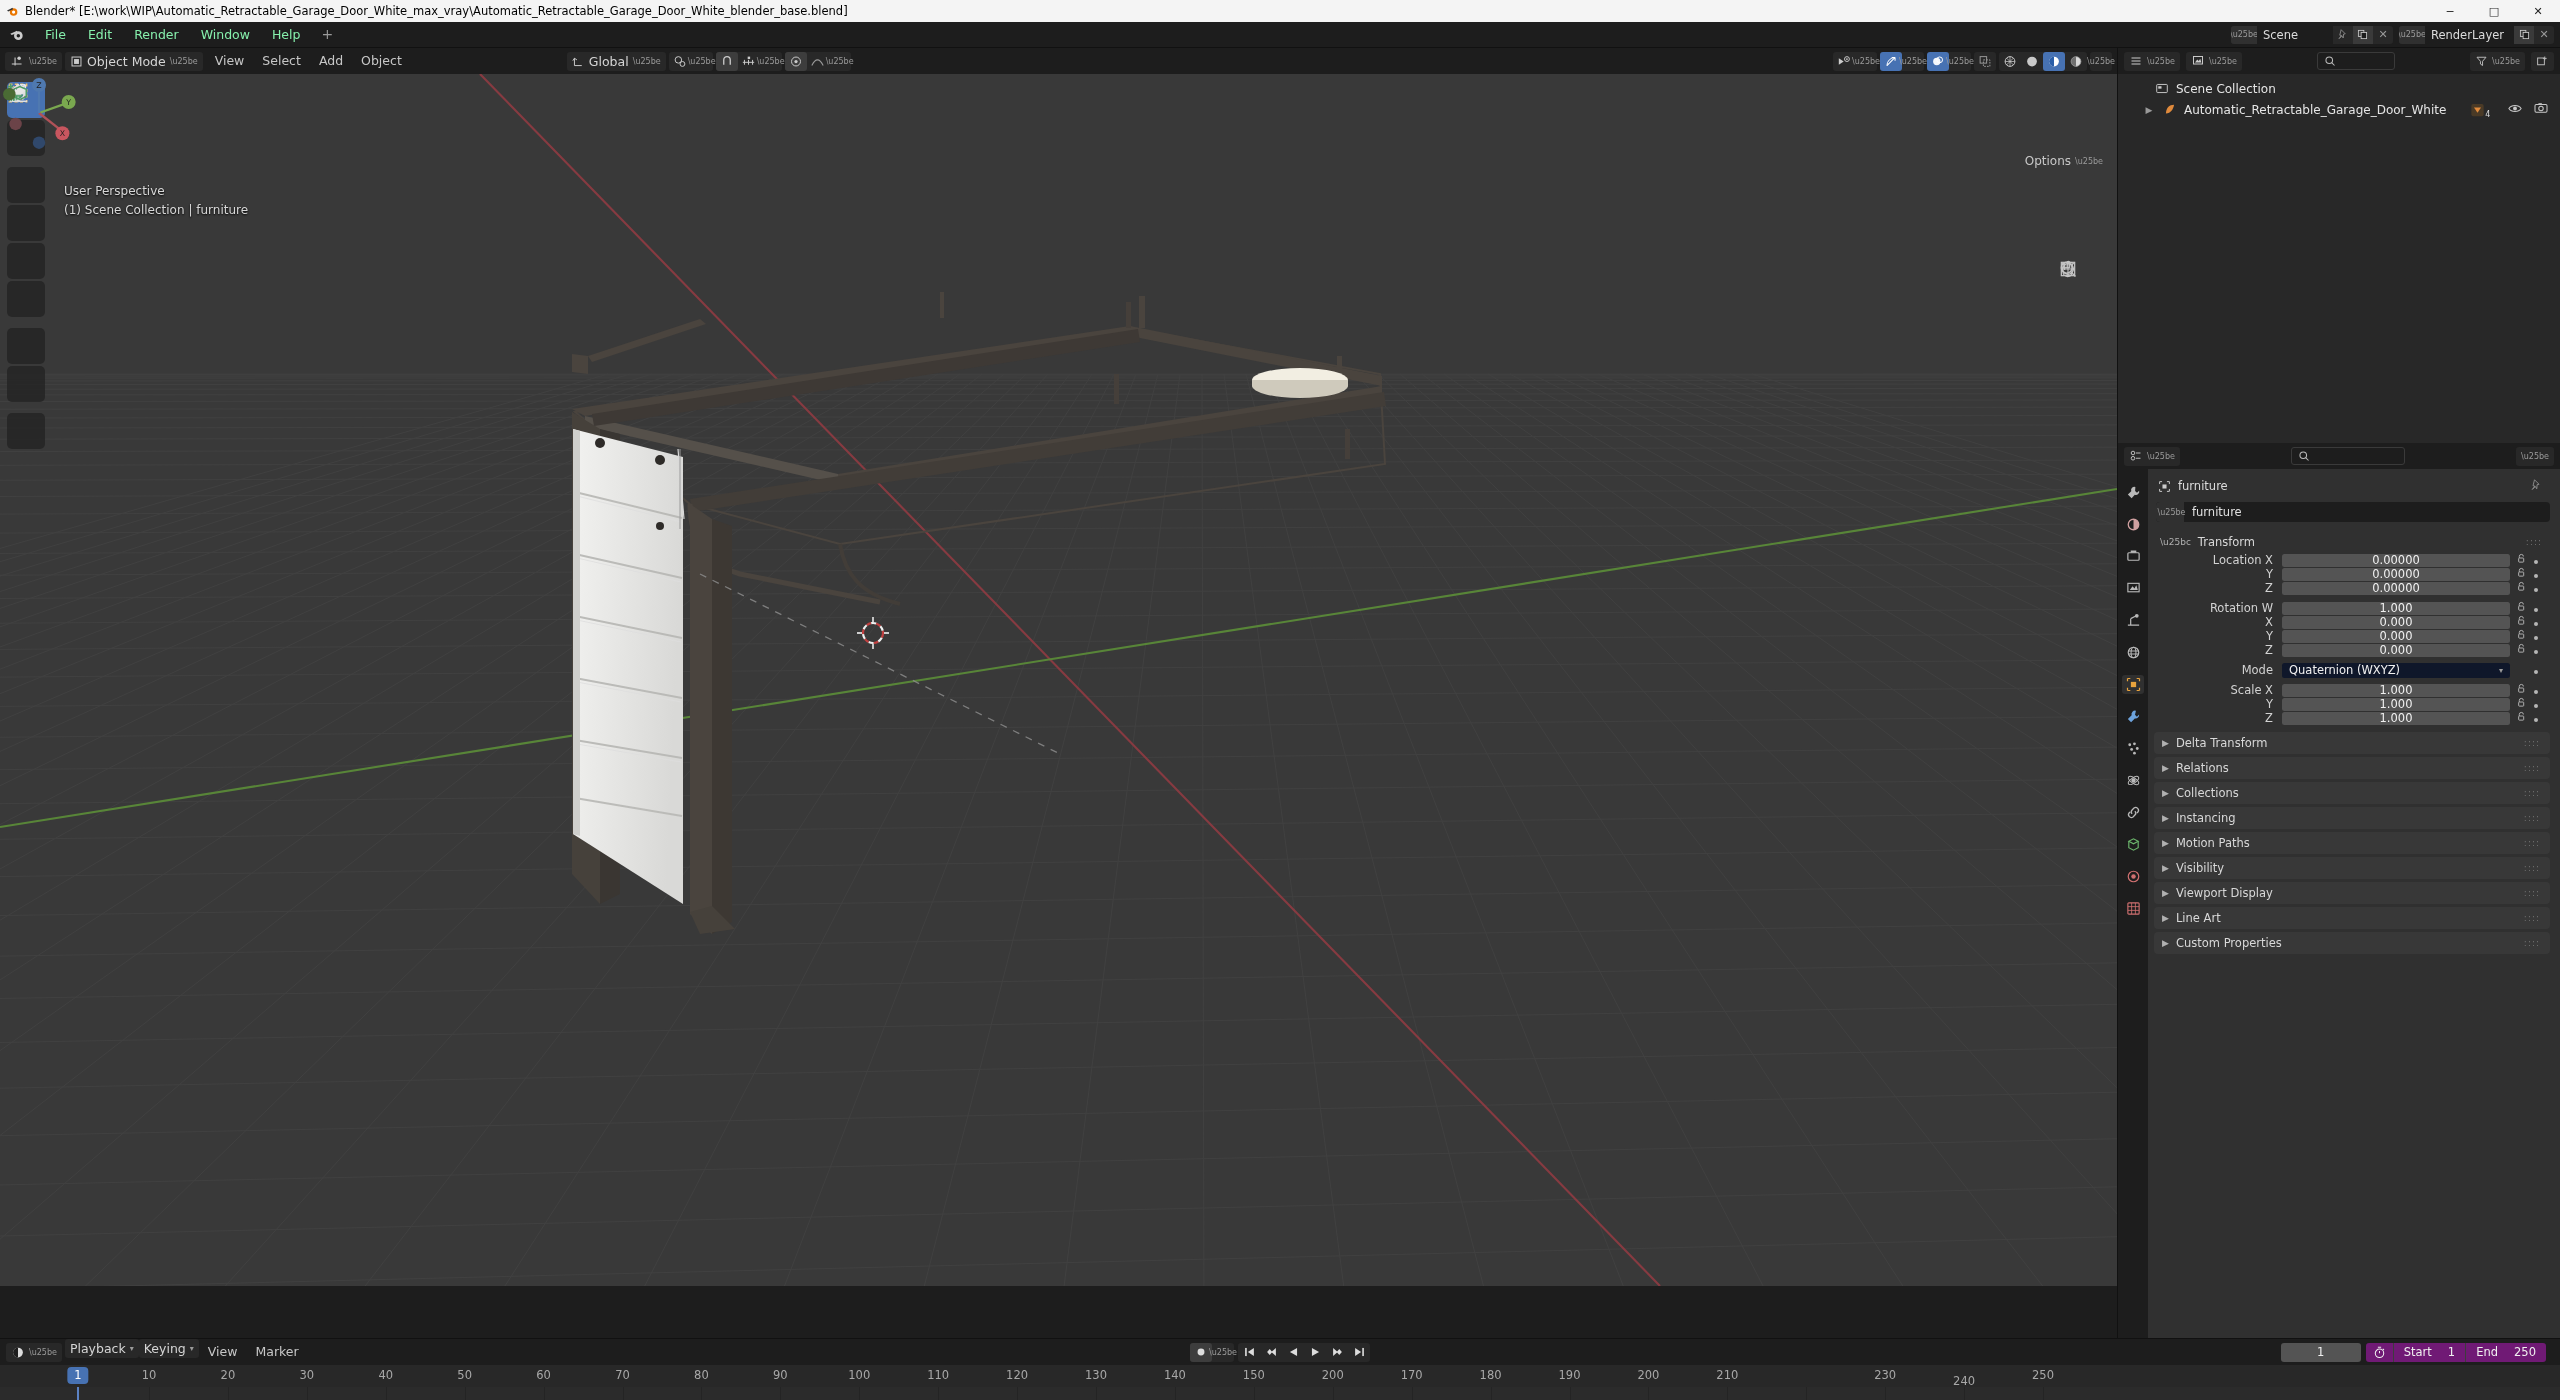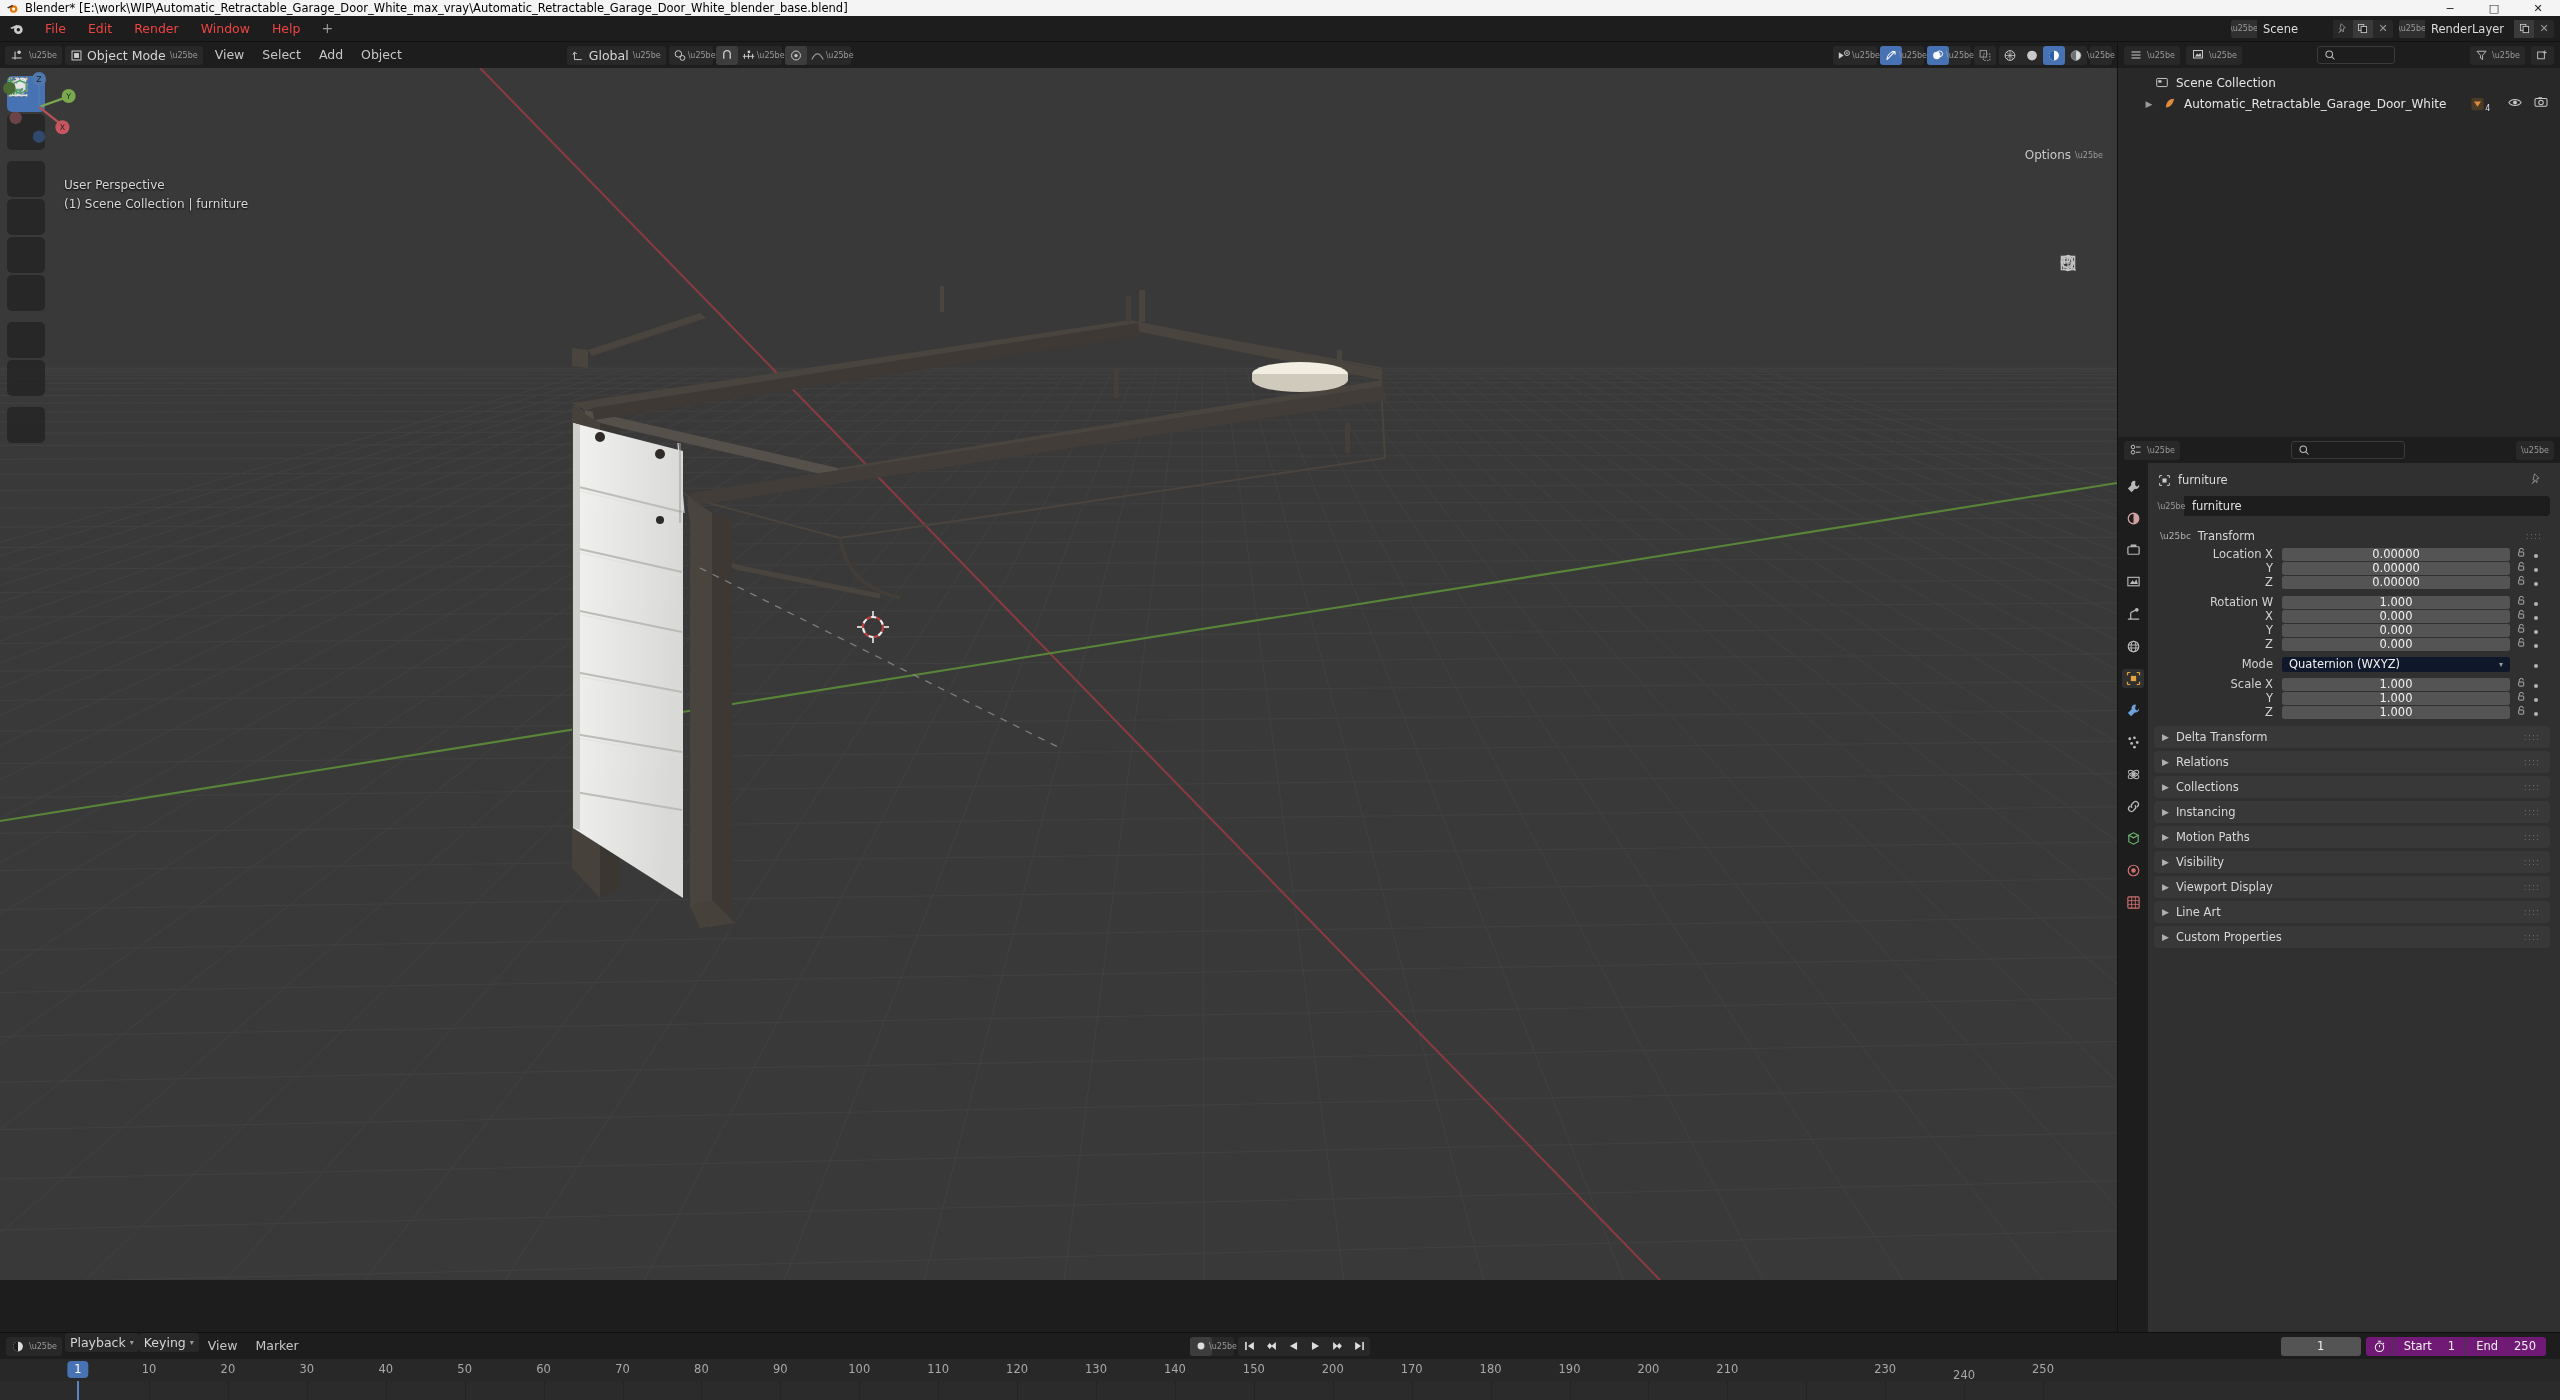--- a/index.html
+++ b/index.html
@@ -1,33 +1,33 @@
 <!DOCTYPE html>
 <html><head>
 <meta charset="utf-8">
 <style>
   * { box-sizing: border-box; margin:0; padding:0; }
   html,body { width:2560px; height:1400px; overflow:hidden; background:#1d1d1d;
     font-family:"DejaVu Sans","Liberation Sans",sans-serif; color:#e5e5e5; }
 
   
-  #titlebar { height:16px; background:#f4f4f4; color:#000; display:flex;
+  #titlebar { height:22px; background:#f4f4f4; color:#000; display:flex;
     align-items:center; font-size:11.5px; padding-left:6px; }
   #titlebar .blender-logo { width:13px;height:13px;margin-right:6px;flex:none; }
   #titlebar .wtitle{ white-space:nowrap; }
   #winbtns{ margin-left:auto; display:flex; height:22px; }
   #winbtns div{ width:44px; display:flex;align-items:center;justify-content:center;
     font-size:11px;color:#222; }
 
   
   #topbar { height:26px; background:#1d1d1d; display:flex; align-items:stretch;
     font-size:12.5px; border-bottom:1px solid #111; }
   .tb-logo{ width:34px; display:flex;align-items:center;justify-content:center; }
   .tb-menu{ display:flex; align-items:center; }
-  .tb-menu span{ padding:0 11px; color:#ef4444; line-height:26px; }
+  .tb-menu span{ padding:0 11px; color:#86efac; line-height:26px; }
   .tabs{ display:flex; align-items:flex-end; margin-left:16px; }
   .tab{ padding:0 14px; line-height:24px; height:24px; color:#9a9a9a; font-size:12.5px;
     border-radius:4px 4px 0 0; align-self:flex-end; }
   .tab.active{ background:#303030; color:#e8e8e8; }
   .tab-plus{ padding:0 10px; color:#9a9a9a; line-height:24px; font-size:14px; }
   .tb-right{ margin-left:auto; display:flex; align-items:center; gap:6px; padding-right:6px; }
   .idblock{ display:flex;align-items:center; height:18px; background:#282828;
     border-radius:3px; overflow:hidden; }
   .idblock .icn{ width:26px;height:18px;display:flex;align-items:center;justify-content:center;
     background:#303030; }

